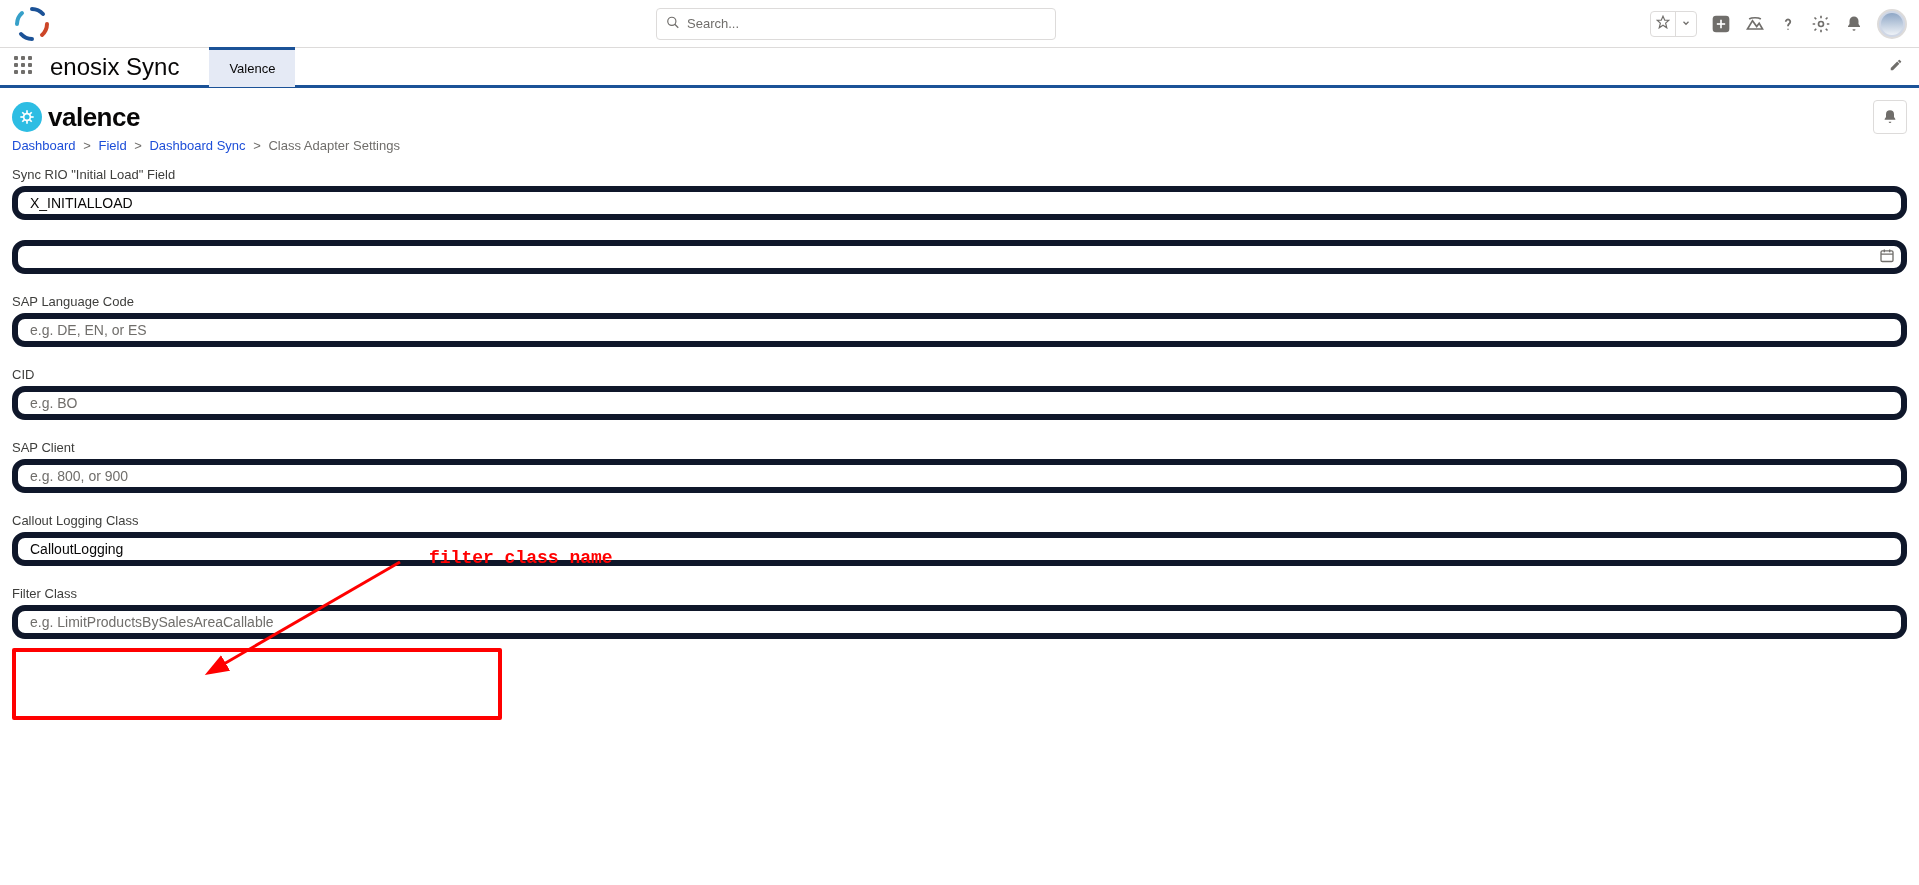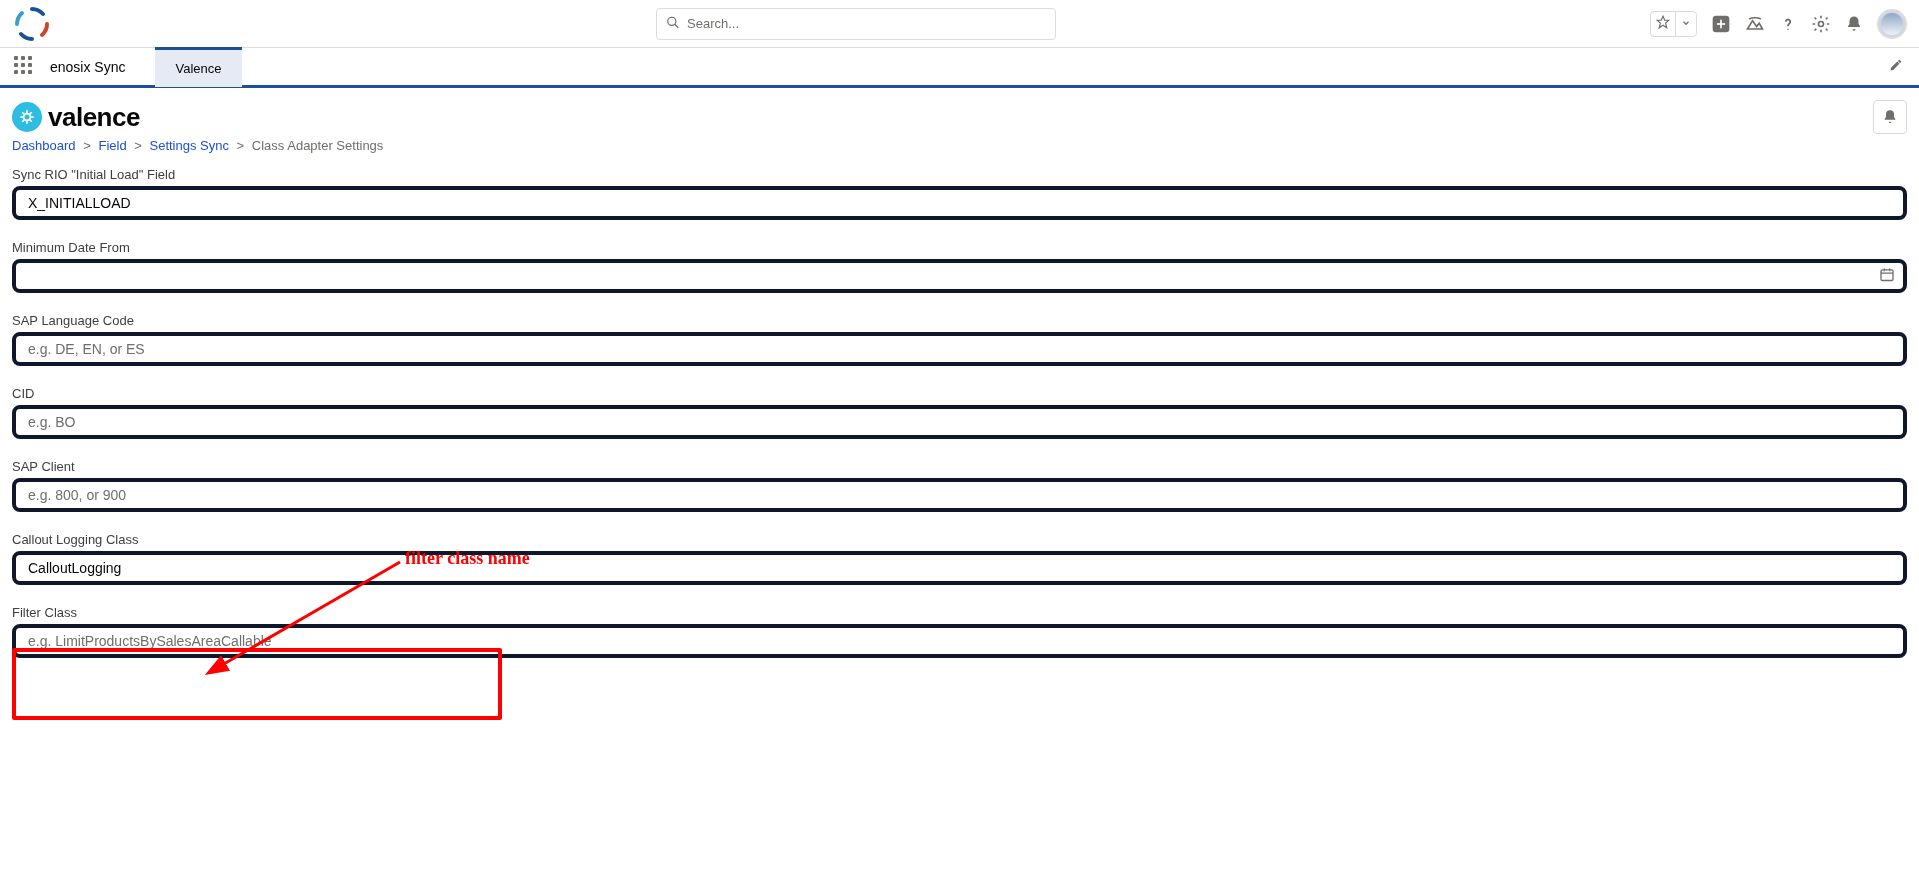--- a/index.html
+++ b/index.html
@@ -19,21 +19,21 @@
   .fav-box { display:flex; align-items:center; border:1px solid #dddbda; border-radius:4px; height:26px; }
   .fav-box .star-part, .fav-box .caret-part { padding:0 5px; display:flex; align-items:center; }
   .fav-box .caret-part { border-left:1px solid #dddbda; height:100%; }
   .avatar-circle { width:30px; height:30px; border-radius:50%; border:2px solid #dddbda; background:#cfd7e6; display:flex; align-items:center; justify-content:center; overflow:hidden; }
   .avatar-inner { width:22px; height:22px; border-radius:50%; background:linear-gradient(#8fa7c6,#eef2f7); }
 
   
   .context-bar { display:flex; align-items:center; height:40px; border-bottom:3px solid #1b5297; }
   .app-launcher-grid { width:22px; height:22px; margin:0 14px 0 14px; display:grid; grid-template-columns:repeat(3,4px); grid-template-rows:repeat(3,4px); gap:3px; }
   .app-launcher-grid span { background:#706e6b; border-radius:1px; }
-  .app-name { font-size:14px; font-weight:400; color:#080707; margin-right:30px; }
+  .app-name { font-size:24px; font-weight:400; color:#080707; margin-right:30px; }
   .tab-active { background:#e5eaf5; border-top:3px solid #1b5297; height:40px; display:flex; align-items:center; padding:0 20px; font-size:13px; color:#080707; }
   .edit-pencil-right { margin-left:auto; padding:0 16px; color:#706e6b; cursor:pointer; }
 
   
   .page-scroll { position:relative; height:calc(885px - 48px - 43px); overflow-y:scroll; }
   .page-scroll-inner { padding:8px 12px 40px 12px; }
   .title-row { display:flex; align-items:center; justify-content:space-between; margin:4px 0 2px 0; }
   .valence-logo { display:flex; align-items:center; gap:6px; }
   .valence-circle { width:30px; height:30px; border-radius:50%; background:#2dbde3; display:flex; align-items:center; justify-content:center; }
   .valence-circle svg { color:#fff; }
@@ -41,28 +41,28 @@
   .bell-btn { width:34px; height:34px; border:1px solid #dddbda; border-radius:4px; background:#fff; display:flex; align-items:center; justify-content:center; color:#706e6b; cursor:pointer; }
 
   .breadcrumb { font-size:13px; color:#706e6b; margin:4px 0 14px 0; }
   .breadcrumb a { color:#1d4ed8; text-decoration:none; }
   .breadcrumb .sep { padding:0 4px; }
   .breadcrumb .current { }
 
   .field-group { margin-bottom:20px; }
   .field-label { font-size:13px; color:#3e3e3c; margin-bottom:4px; }
   .field-input-wrap { position:relative; }
-  .field-input { width:100%; height:34px; border:4px solid #0f172a; border-radius:8px; padding:0 12px; font-size:14px; color:#080707; background:#fff; }
+  .field-input { width:100%; height:34px; border:6px solid #0f172a; border-radius:13px; padding:0 12px; font-size:14px; color:#080707; background:#fff; }
   .field-input::placeholder { color:#706e6b; }
   .field-trailing-icon { position:absolute; right:12px; top:50%; transform:translateY(-50%); color:#706e6b; }
 
   
   .annotation-layer { position:absolute; inset:0; pointer-events:none; }
   .anno-box { position:absolute; border:4px solid #ff0000; border-radius:2px; }
-  .anno-text { position:absolute; color:#ff0000; font-weight:700; font-size:18px; font-family: Liberation Serif, serif; }
+  .anno-text { position:absolute; color:#ff0000; font-weight:700; font-size:18px; font-family: Liberation Mono, monospace; margin-left: 24px; }
   .anno-svg { position:absolute; overflow:visible; }
 </style>
 </head>
 <body>
 
 <div class="global-header">
   <div class="logo-area">
     <svg width="40" height="40" viewBox="0 0 40 40">
       <g transform="translate(20,20)">
         <path d="M0,-15 A15,15 0 0,1 11,-10" stroke="#1b5297" stroke-width="4" fill="none" stroke-linecap="round"></path>
@@ -180,32 +180,31 @@
             <path d="M12 2a6 6 0 0 0-6 6v4l-2 3v1h16v-1l-2-3V8a6 6 0 0 0-6-6zM10 19a2 2 0 0 0 4 0z"></path>
           </svg>
       </div>
     </div>
 
     <div class="breadcrumb">
       <a href="#">Dashboard</a>
       <span class="sep">&gt;</span>
       <a href="#">Field</a>
       <span class="sep">&gt;</span>
-      <a href="#">Settings Sync</a>
+      <a href="#">Dashboard Sync</a>
       <span class="sep">&gt;</span>
       <span class="current">Class Adapter Settings</span>
     </div>
 
     <div class="field-group">
       <div class="field-label">Sync RIO "Initial Load" Field</div>
       <input class="field-input" type="text" value="X_INITIALLOAD" style="">
     </div>
 
     <div class="field-group">
-      <div class="field-label">Minimum Date From</div>
       <div class="field-input-wrap">
         <input class="field-input" type="text" value="" style="">
         <span class="field-trailing-icon">
           <svg width="16" height="16" viewBox="0 0 24 24" fill="none" stroke="#706e6b" stroke-width="2">
               <rect x="3" y="5" width="18" height="16" rx="2"></rect>
               <line x1="3" y1="10" x2="21" y2="10"></line>
               <line x1="8" y1="3" x2="8" y2="7"></line>
               <line x1="16" y1="3" x2="16" y2="7"></line>
             </svg>
         </span>

